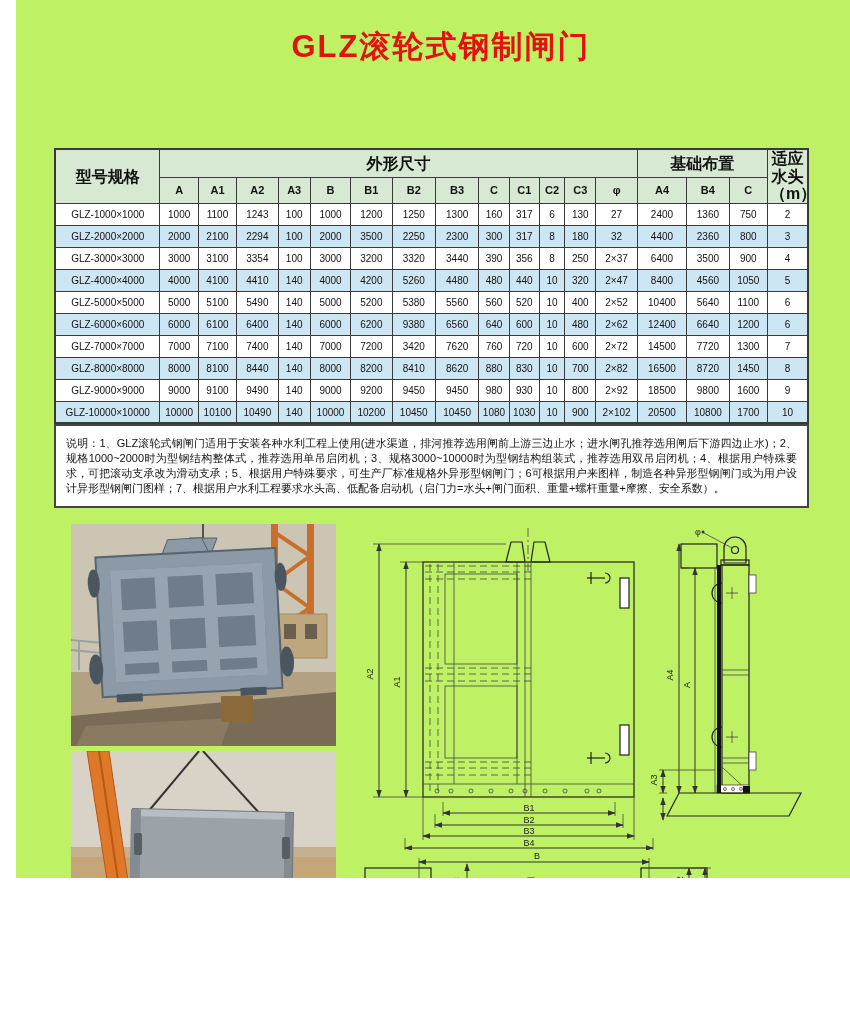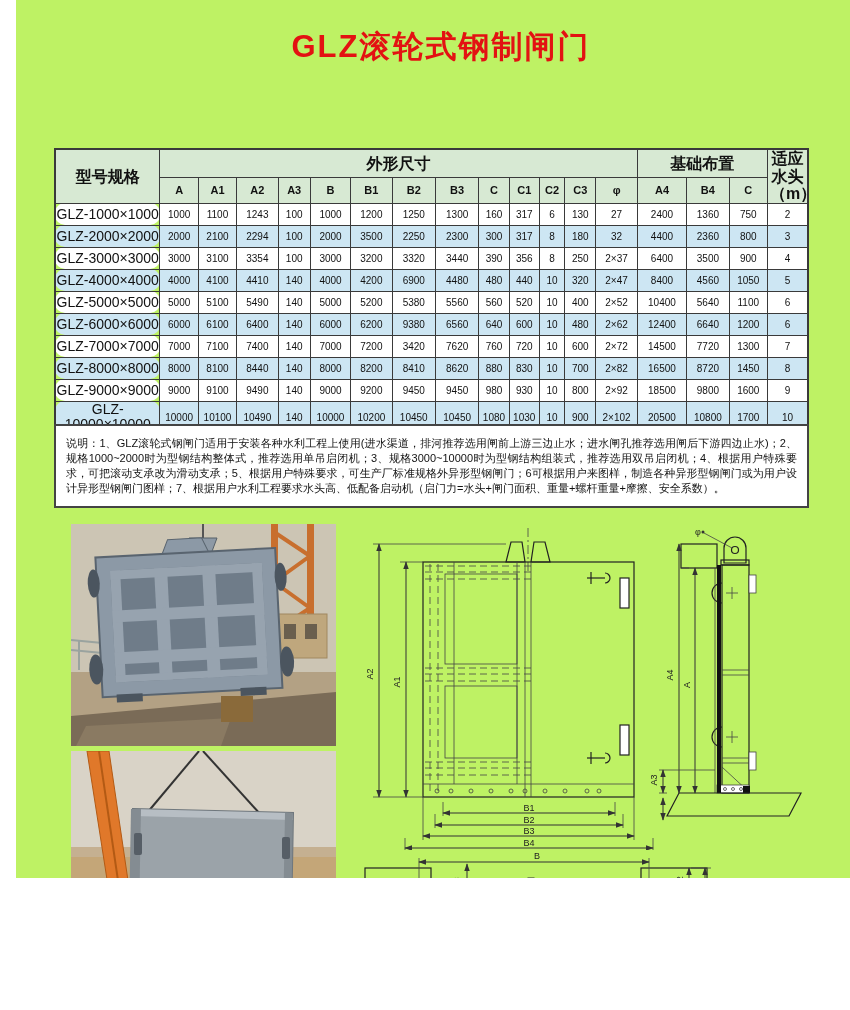--- a/index.html
+++ b/index.html
@@ -31,21 +31,21 @@
   table.spec th,table.spec td{
     border:1px solid var(--table-border);text-align:center;vertical-align:middle;
     font-size:10px;line-height:1.1;overflow:hidden;
   }
   table.spec thead th{background:var(--header-green);font-weight:bold;}
   table.spec thead tr:first-child th{height:27px;font-size:16px;}
   table.spec thead tr:last-child th{height:25px;font-size:11px;}
   table.spec thead th.head-col{font-size:11px;padding:0 2px;}
   table.spec tbody td{height:22px;background:#fff;}
   table.spec tbody tr.alt td{background:var(--row-alt-blue);}
-  table.spec td.model{font-size:14px;border-radius:10px;}
+  table.spec td.model{font-size:10px;}
   .notes{
     position:absolute;left:38px;top:424px;width:755px;
     border:2px solid #444;padding:10px 10px;
     font-size:11px;line-height:15px;text-align:justify;color:#111;background:#fff;
   }
   .photo{position:absolute;display:block;}
   .drawing{position:absolute;display:block;}
   .dim{stroke:#333;stroke-width:1;fill:none;}
   .thin{stroke:#444;stroke-width:0.8;fill:none;}
   .solid{stroke:#222;stroke-width:1.2;fill:none;}
@@ -167,21 +167,21 @@
           <td>4</td>
         </tr>
         <tr class="alt">
           <td class="model">GLZ-4000×4000</td>
           <td>4000</td>
           <td>4100</td>
           <td>4410</td>
           <td>140</td>
           <td>4000</td>
           <td>4200</td>
-          <td>6900</td>
+          <td>5260</td>
           <td>4480</td>
           <td>480</td>
           <td>440</td>
           <td>10</td>
           <td>320</td>
           <td>2×47</td>
           <td>8400</td>
           <td>4560</td>
           <td>1050</td>
           <td>5</td>

